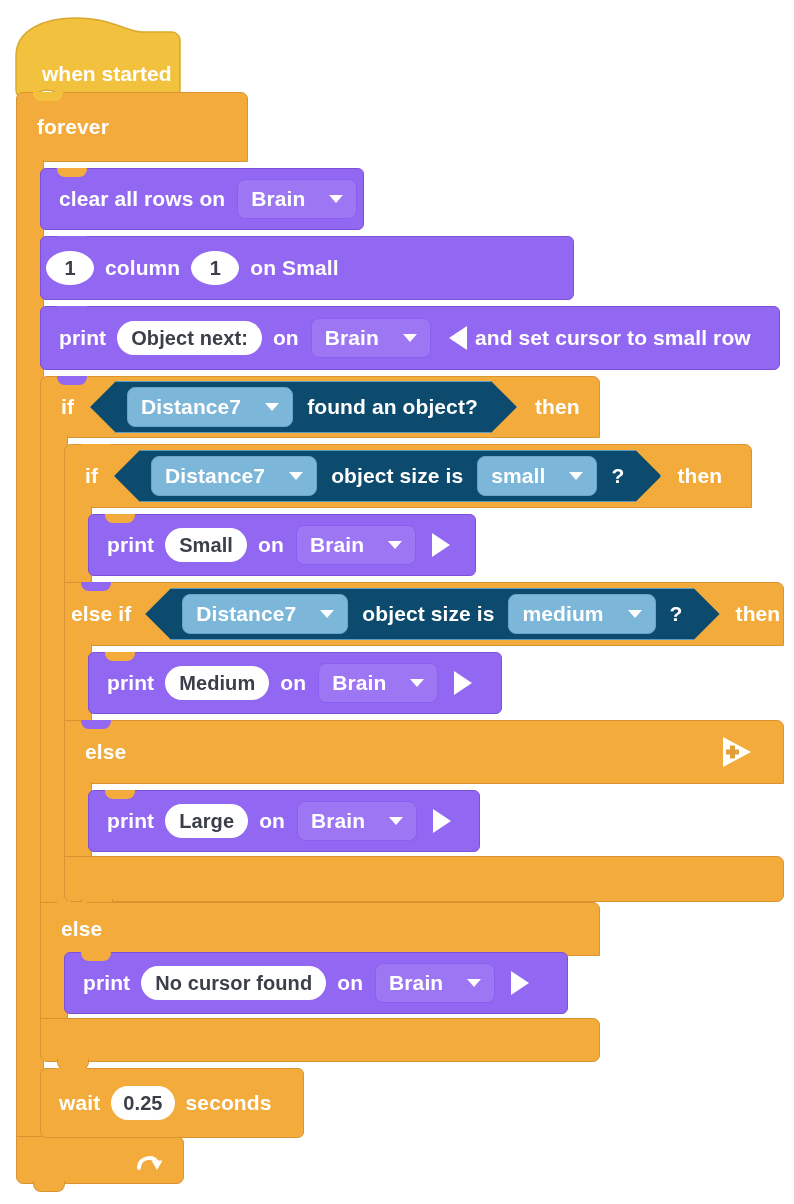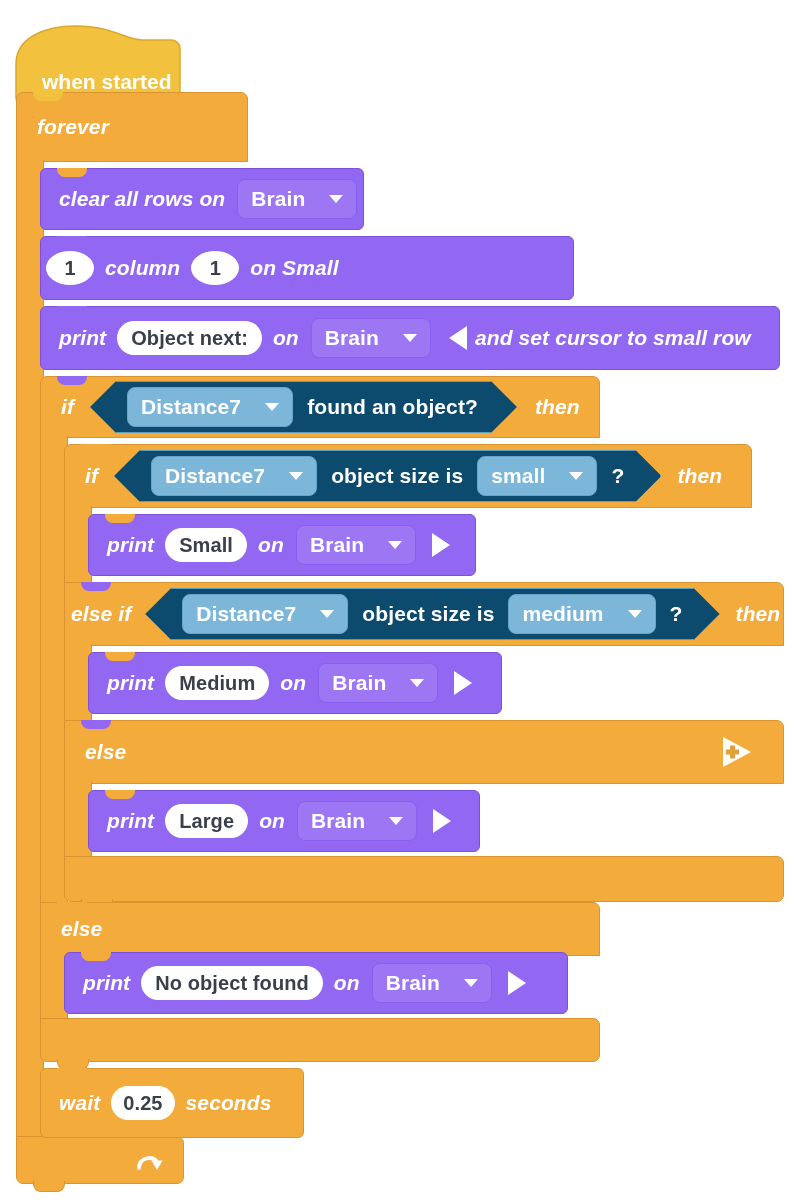--- a/index.html
+++ b/index.html
@@ -15,21 +15,21 @@
     position:absolute;
     box-sizing:border-box;
     display:flex;align-items:center;
     color:#ffffff;
     font-size:21px;
     font-weight:700;
     letter-spacing:.1px;
     border-radius:6px;
     white-space:nowrap;
   }
-  .blk .lbl{padding:0 6px;font-style:italic;}
+  .blk .lbl{padding:0 6px;}
   .c-ctrl {background:#f3ab3c;}
   .c-look {background:#9267f2;}
 
   
   .hat{
     position:absolute;
     background:#f2c23f;
   }
   .hat .dome{
     position:absolute;left:0;top:0;width:100%;height:100%;
@@ -93,21 +93,21 @@
     width:34px;height:34px;
   }
   .loop-arrow{position:absolute;}
   svg{display:block;overflow:visible;}
 </style>
 </head>
 <body>
 
 <div id="stage">
 
-  <div class="hat" style="left:16px;top:24px;width:164px;height:84px;background:transparent;">
+  <div class="hat" style="left:16px;top:16px;width:164px;height:84px;background:transparent;">
     <svg class="dome" viewBox="0 0 164 84" width="164" height="84">
       <path d="M0,40 C0,14 28,2 60,2 C96,2 110,16 126,16 L156,16 C160,16 164,20 164,24
                L164,74 C164,79 160,82 156,82 L46,82 C42,78 38,74 31,74 C24,74 20,78 16,82
                L8,82 C4,82 0,79 0,74 Z" fill="#f2c23f" stroke="#d9a92f" stroke-width="1.5"></path>
     </svg>
     <span class="txt">when started</span>
   </div>
 
   <div class="blk c-ctrl" style="left:16px;top:92px;width:232px;height:70px;border:1.5px solid #d99431;border-radius:7px 7px 0 0;">
     <span class="lbl" style="margin-left:14px;">forever</span>
@@ -264,21 +264,21 @@
   <div class="blk c-ctrl" style="left:40px;top:902px;width:560px;height:54px;border:1.5px solid #d99431;border-radius:0 7px 0 0;">
     <span style="position:absolute;left:16px;top:-1px;width:30px;height:9px;background:#f3ab3c;border-bottom-left-radius:8px;border-bottom-right-radius:8px;"></span>
     <span class="lbl" style="margin-left:14px;">else</span>
   </div>
 
   <div style="position:absolute;left:40px;top:954px;width:26px;height:76px;background:#f3ab3c;border-left:1.5px solid #d99431;border-right:1.5px solid #d99431;"></div>
 
   <div class="blk c-look" style="left:64px;top:952px;width:504px;height:62px;border:1.5px solid #7c51d6;">
     <span style="position:absolute;left:16px;top:-1px;width:30px;height:9px;background:#f3ab3c;border-bottom-left-radius:8px;border-bottom-right-radius:8px;"></span>
     <span class="lbl" style="margin-left:12px;">print</span>
-    <span class="fld">No object found</span>
+    <span class="fld">No cursor found</span>
     <span class="lbl">on</span>
     <span class="drop look">
       <span>Brain</span>
       <i class="caret"></i>
     </span>
     <i class="tri-r"></i>
   </div>
 
   <div class="blk c-ctrl" style="left:40px;top:1018px;width:560px;height:44px;border:1.5px solid #d99431;border-radius:0 7px 7px 7px;">
     <span style="position:absolute;left:16px;bottom:-9px;width:30px;height:10px;background:#f3ab3c;border-bottom-left-radius:8px;border-bottom-right-radius:8px;border-left:1.5px solid #d99431;border-right:1.5px solid #d99431;border-bottom:1.5px solid #d99431;"></span>

